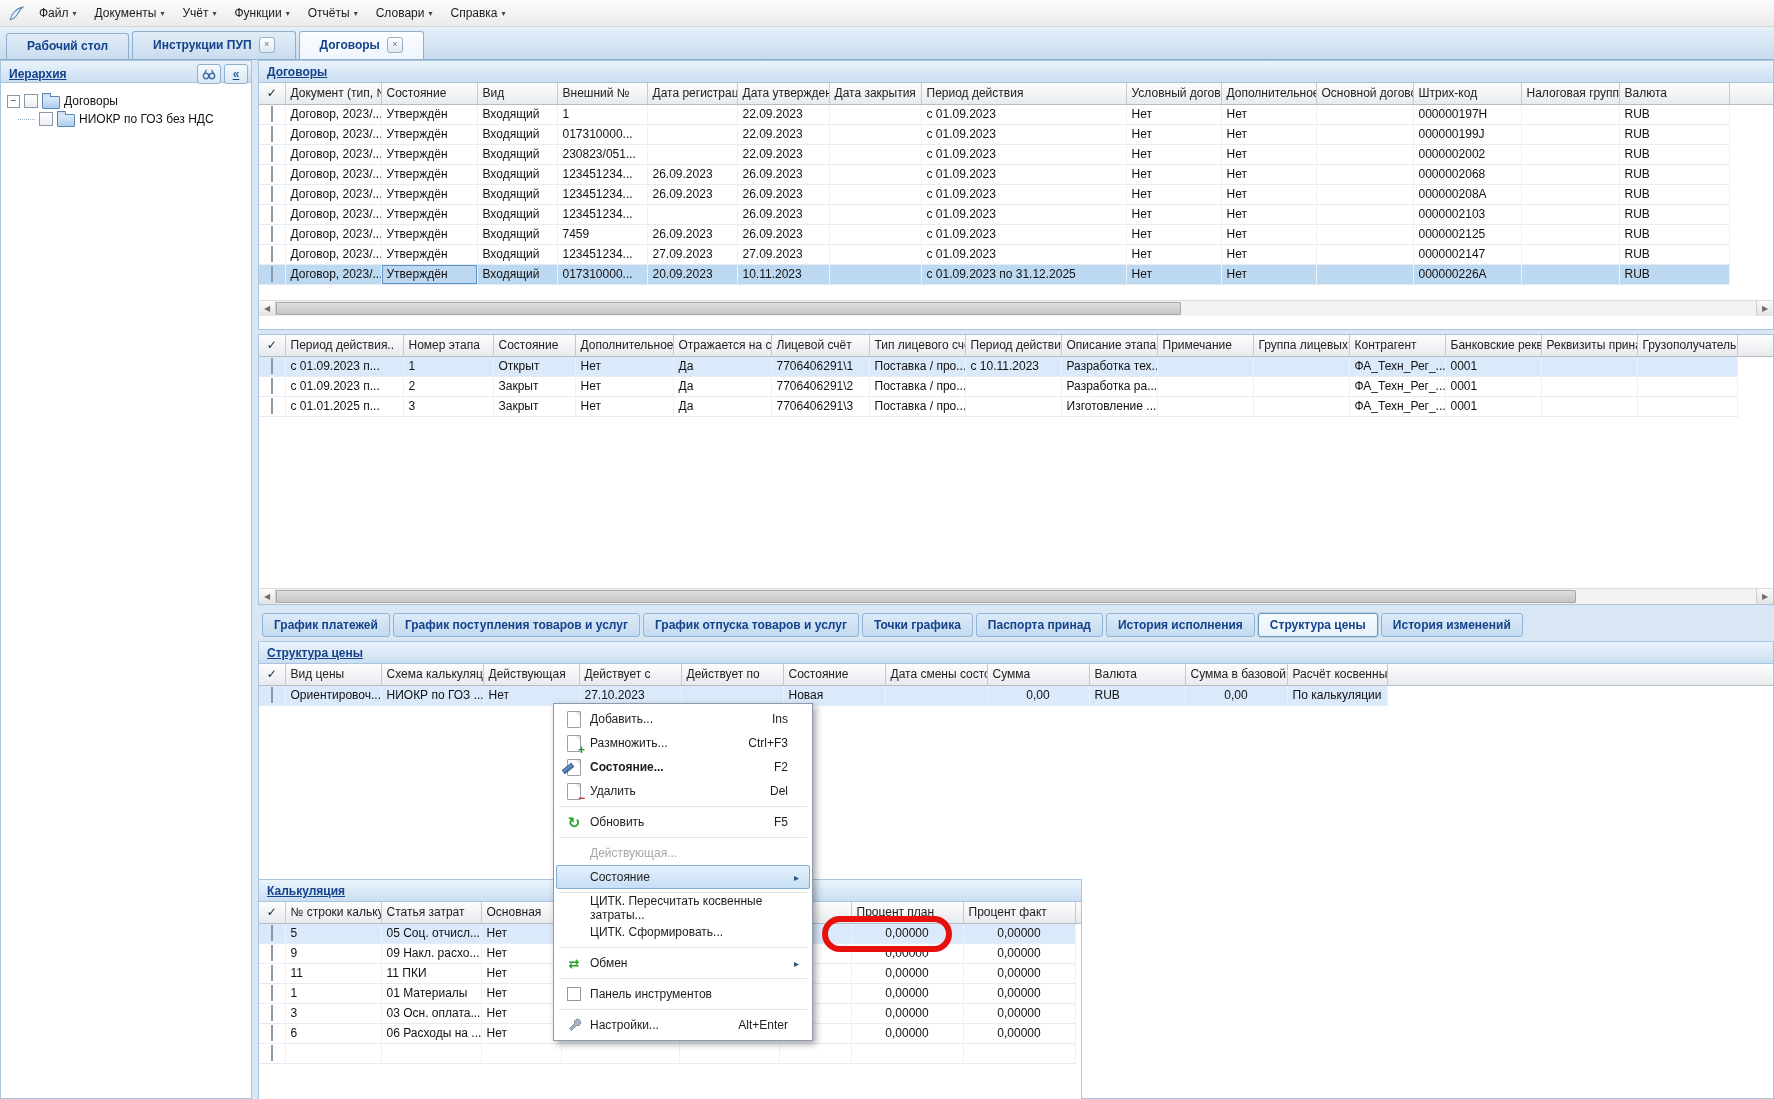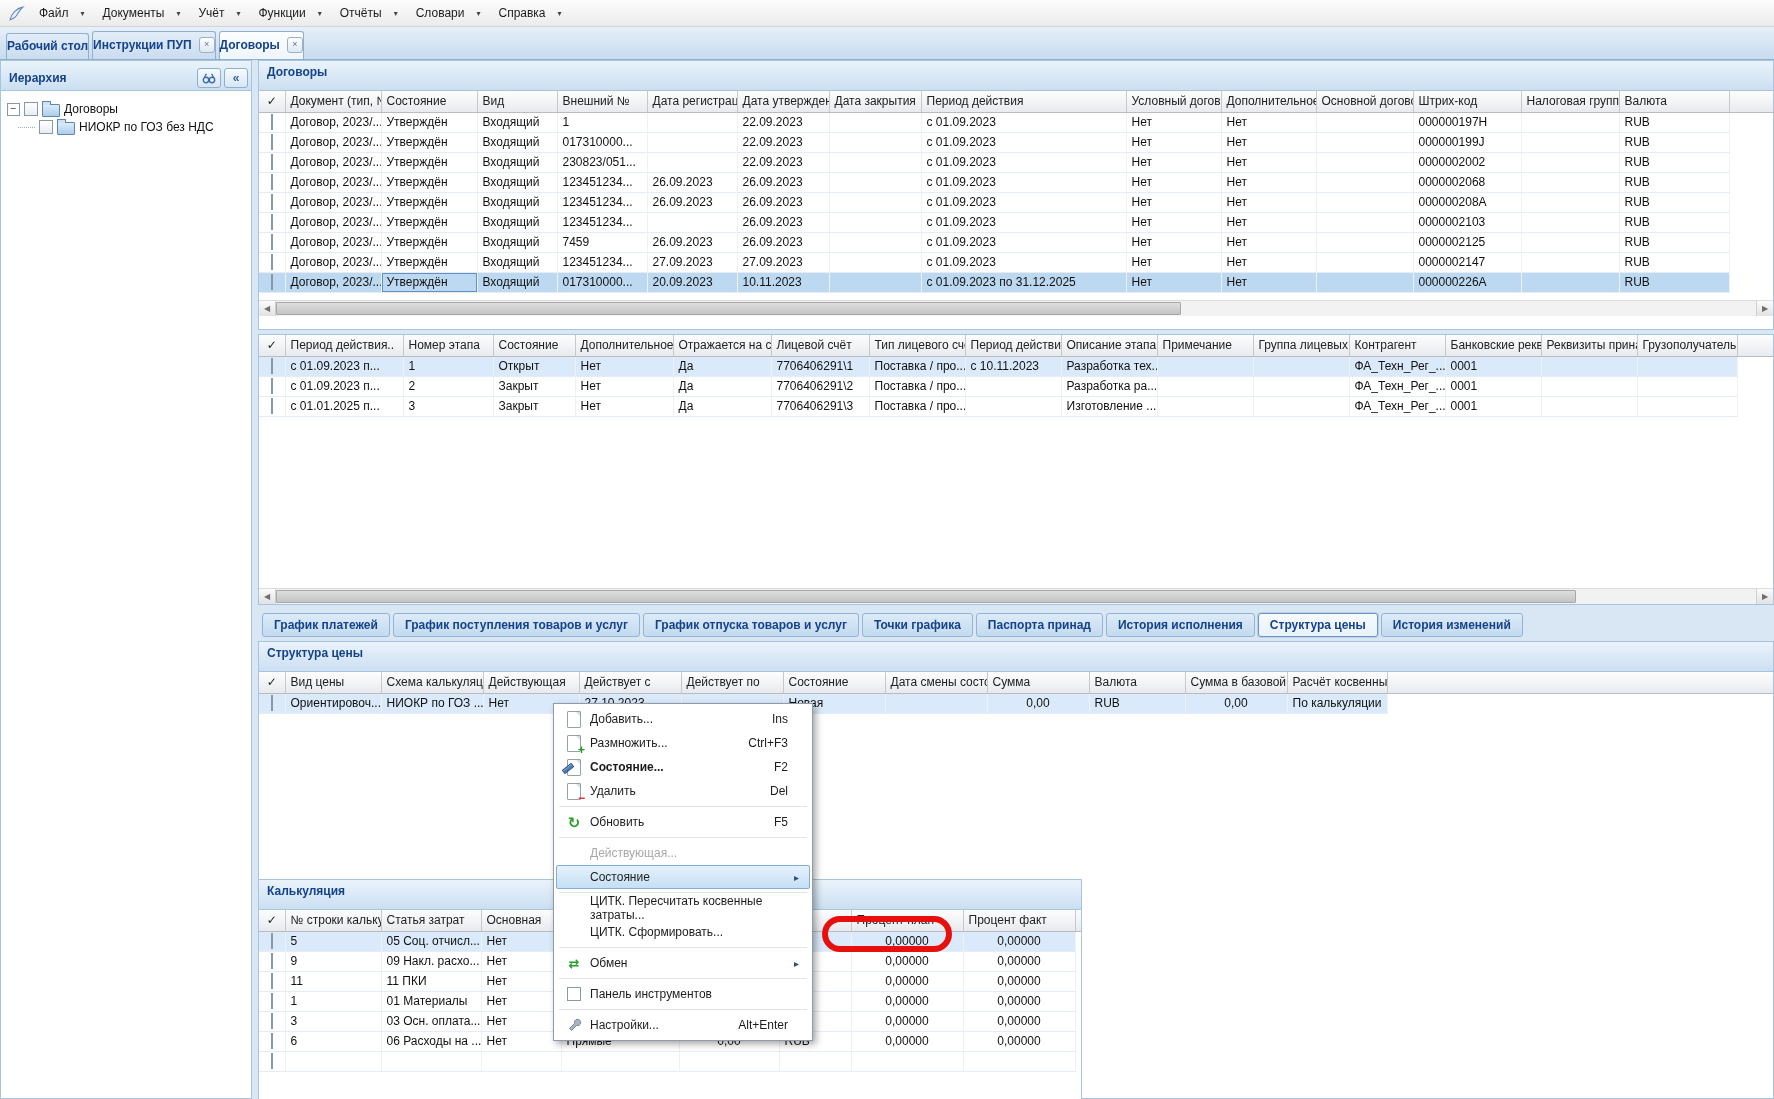--- a/index.html
+++ b/index.html
@@ -2,35 +2,35 @@
 <html><head>
 <meta charset="utf-8">
 <style>
   html,body{margin:0;padding:0;background:#fff;}
   .app{position:relative;width:1774px;height:1099px;overflow:hidden;background:#fff;
        font-family:"Liberation Sans","DejaVu Sans",sans-serif;font-size:12px;color:#111;-webkit-font-smoothing:antialiased;}
   
   .menubar{position:absolute;left:0;top:0;right:0;height:27px;background:linear-gradient(#fcfcfc,#ebebeb);
            border-bottom:1px solid #d4d4d4;display:flex;align-items:center;padding-left:6px;box-sizing:border-box;}
   .applogo{width:20px;height:20px;display:flex;align-items:center;justify-content:center;margin-right:4px;}
-  .mitem{padding:4px 9px;color:#1c1c1c;cursor:default;display:flex;align-items:center;gap:12px;}
+  .mitem{padding:4px 9px;color:#1c1c1c;cursor:default;display:flex;align-items:center;gap:4px;}
   .mitem .dd{font-size:8px;color:#444;}
   
   .tabbar{position:absolute;left:0;top:27px;right:0;height:33px;background:linear-gradient(#e6f0f9,#c7dbee);
           border-bottom:1px solid #8fafcd;display:flex;align-items:flex-end;padding:4px 0 0 6px;box-sizing:border-box;gap:3px;}
-  .tab{display:flex;align-items:center;gap:7px;padding:5px 0 6px;border:1px solid #8fafcd;border-bottom:none;
+  .tab{display:flex;align-items:center;gap:7px;padding:5px 20px 6px;border:1px solid #8fafcd;border-bottom:none;
        border-radius:3px 3px 0 0;background:linear-gradient(#e2edf8,#cadcef);font-weight:bold;color:#15428b;}
   .tab.active{background:linear-gradient(#fbfdff,#eef5fc);}
   .tclose{width:14px;height:14px;border:1px solid #9ab0c6;border-radius:3px;background:linear-gradient(#ffffff,#dde8f2);
           font-size:9px;line-height:12px;text-align:center;color:#5a7linha08a;color:#587a9c;font-weight:normal;}
   
   .wsbg{position:absolute;left:0;top:60px;right:0;bottom:0;background:#d9e7f4;}
   .panel{position:absolute;background:#fff;border:1px solid #a9c4dd;box-sizing:border-box;overflow:hidden;}
-  .ptitle{height:30px;background:linear-gradient(#eaf3fb,#cbdff2);border-bottom:1px solid #a9c4dd;color:#15428b;
-          font-weight:bold;padding:4px 0 0 8px;box-sizing:border-box;white-space:nowrap;}
+  .ptitle{height:22px;background:linear-gradient(#eaf3fb,#cbdff2);border-bottom:1px solid #a9c4dd;color:#15428b;
+          font-weight:bold;padding:4px 0 0 8px;box-sizing:border-box;white-space:nowrap;text-decoration:underline;}
   
   .hierhead{display:flex;align-items:center;}
   .hierhead .ht{flex:1;}
   .hbtn{width:22px;height:18px;border:1px solid #8fb0cc;border-radius:3px;background:linear-gradient(#f6fafd,#d8e7f4);
         display:flex;align-items:center;justify-content:center;margin-right:3px;color:#2e6399;font-weight:bold;font-size:12px;line-height:1;}
   .tree{position:relative;padding:9px 4px 0 6px;}
   .tnode{display:flex;align-items:center;height:18px;gap:4px;white-space:nowrap;}
   .exp{width:11px;height:11px;border:1px solid #8399aa;background:#fff;font-size:10px;line-height:9px;text-align:center;color:#333;flex:none;}
   .cb{width:12px;height:12px;border:1px solid #8b98a5;background:linear-gradient(#ffffff,#e9edf1);flex:none;}
   .folder{width:16px;height:11px;position:relative;background:linear-gradient(#dcecfa,#aecdea);border:1px solid #5d87b3;

